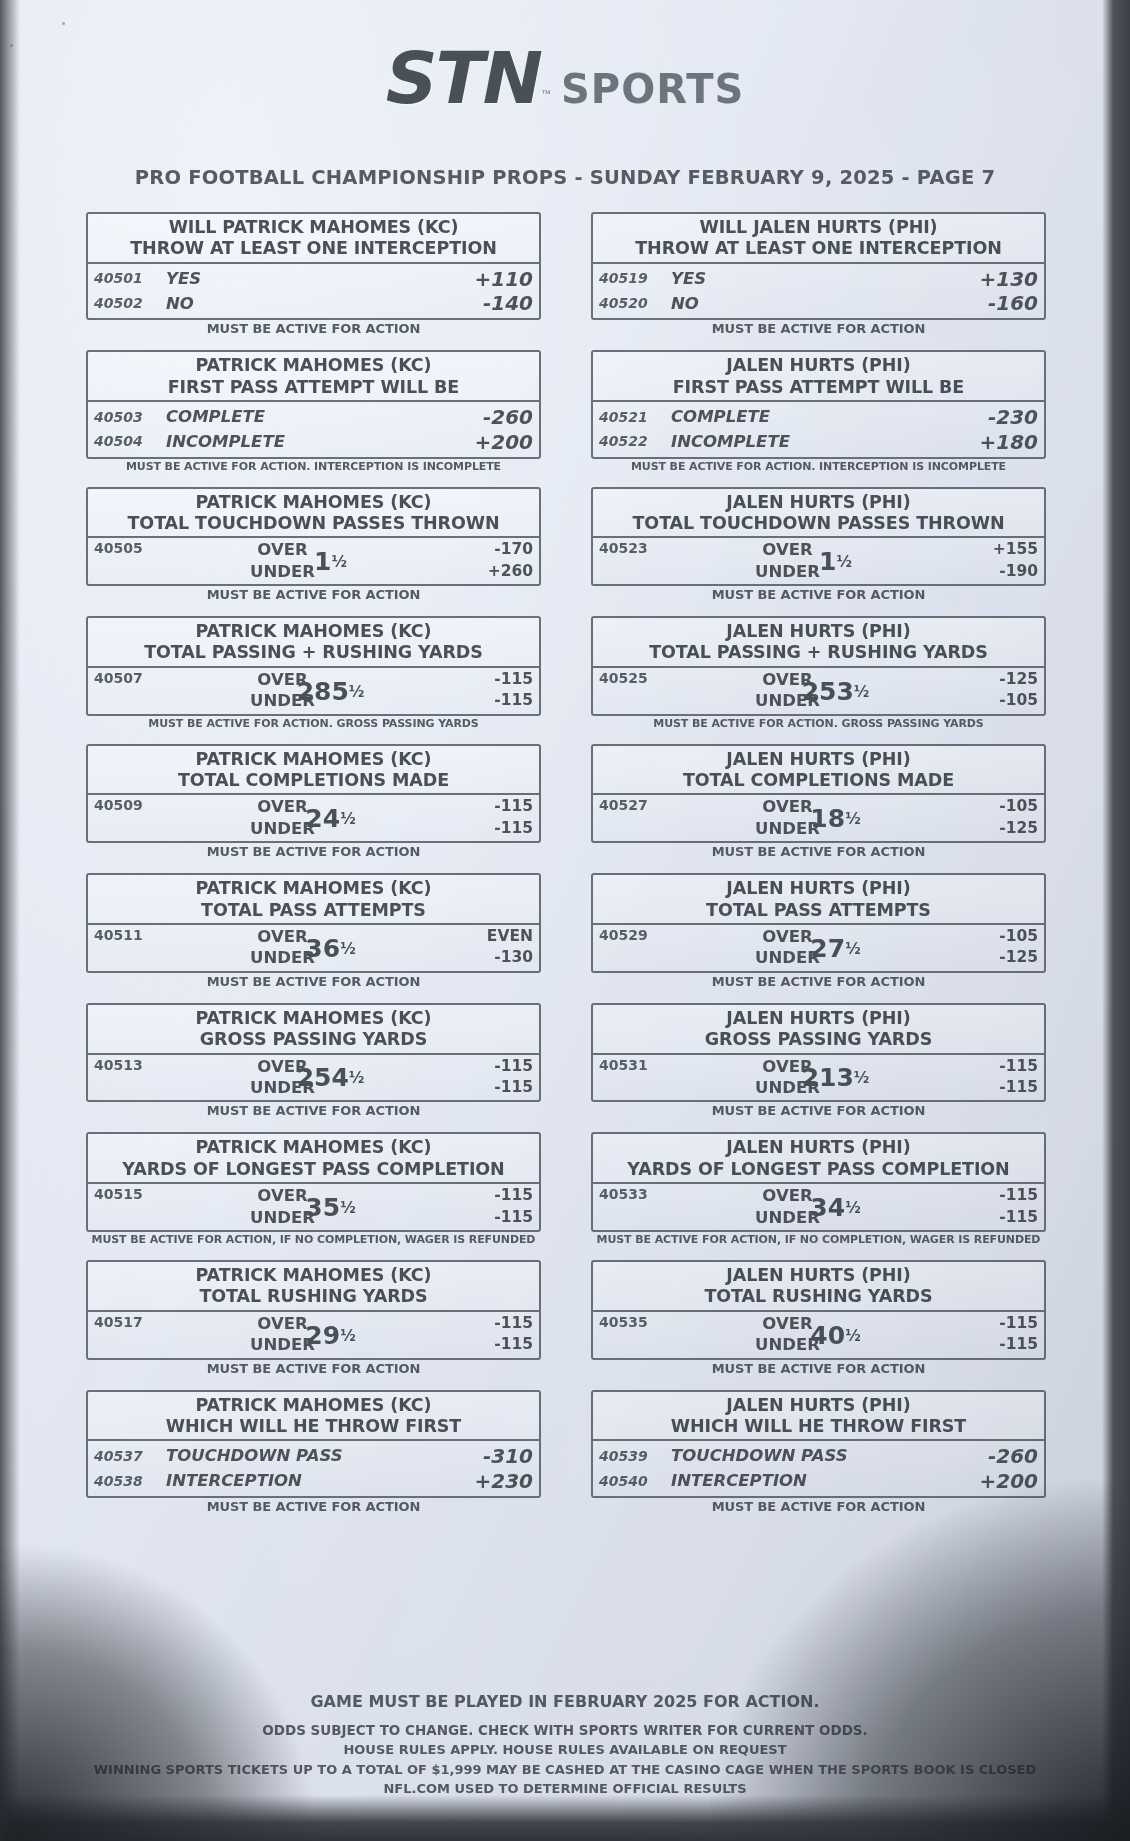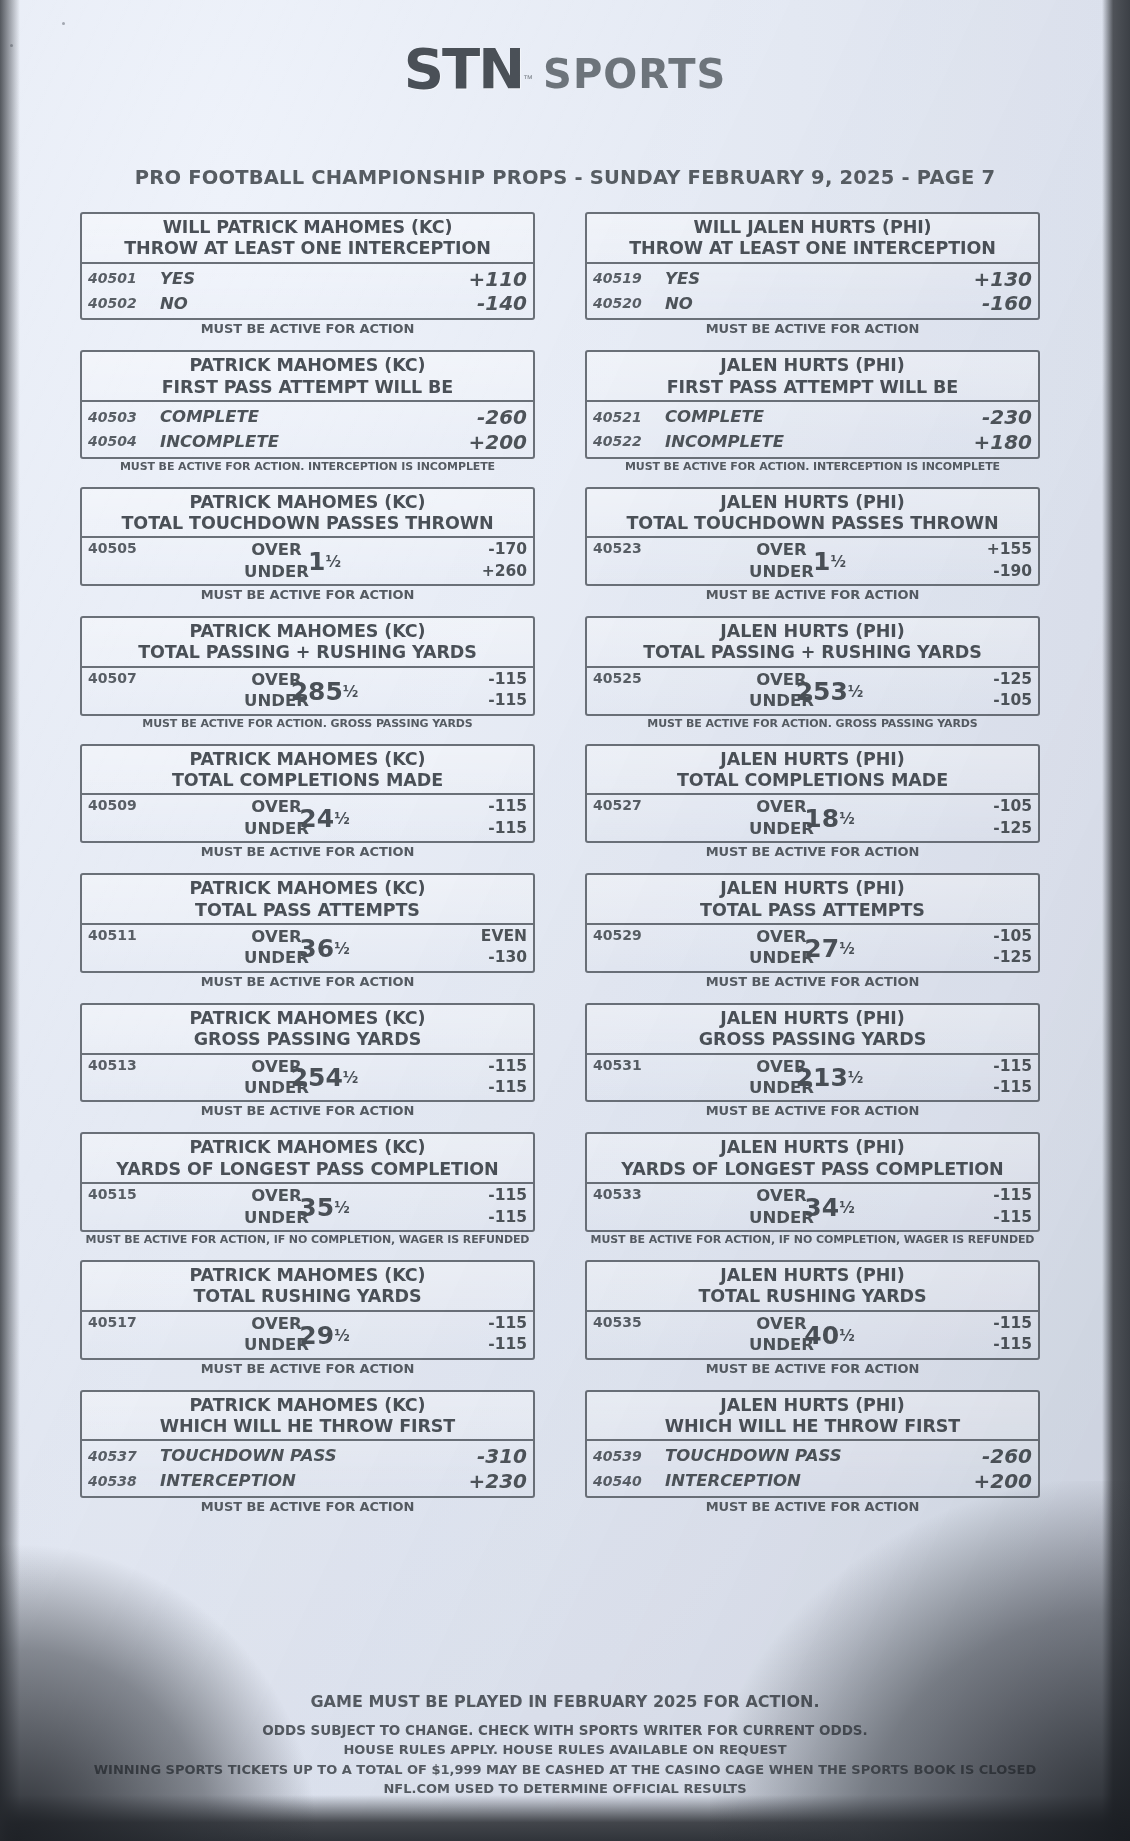--- a/index.html
+++ b/index.html
@@ -65,21 +65,22 @@
   
   .logo {
     position: absolute;
     left: 0; right: 0; top: 36px;
     text-align: center;
     color: #4d5358;
   }
   .logo-stn {
     font-family: "DejaVu Sans", sans-serif;
     font-weight: bold;
-    font-size: 56px;
+    font-style: italic;
+    font-size: 72px;
     letter-spacing: -2px;
     color: #4a5057;
     text-shadow: 1px 1px 0 rgba(255,255,255,.5);
     text-align: right;
   }
   .logo-sports {
     font-family: "DejaVu Sans", sans-serif;
     font-weight: bold;
     font-size: 40px;
     letter-spacing: 1px;
@@ -106,20 +107,21 @@
   .cols {
     position: absolute;
     left: 80px;
     top: 212px;
     width: 960px;
   }
   .col {
     position: absolute;
     top: 0;
     width: 455px;
+    margin-left: 6px;
   }
   .col-left { left: 0; }
   .col-right { left: 505px; }
 
   .prop {
     margin-bottom: 14px;
   }
   .prop-box {
     border: 2px solid #6a7078;
     border-radius: 3px;

